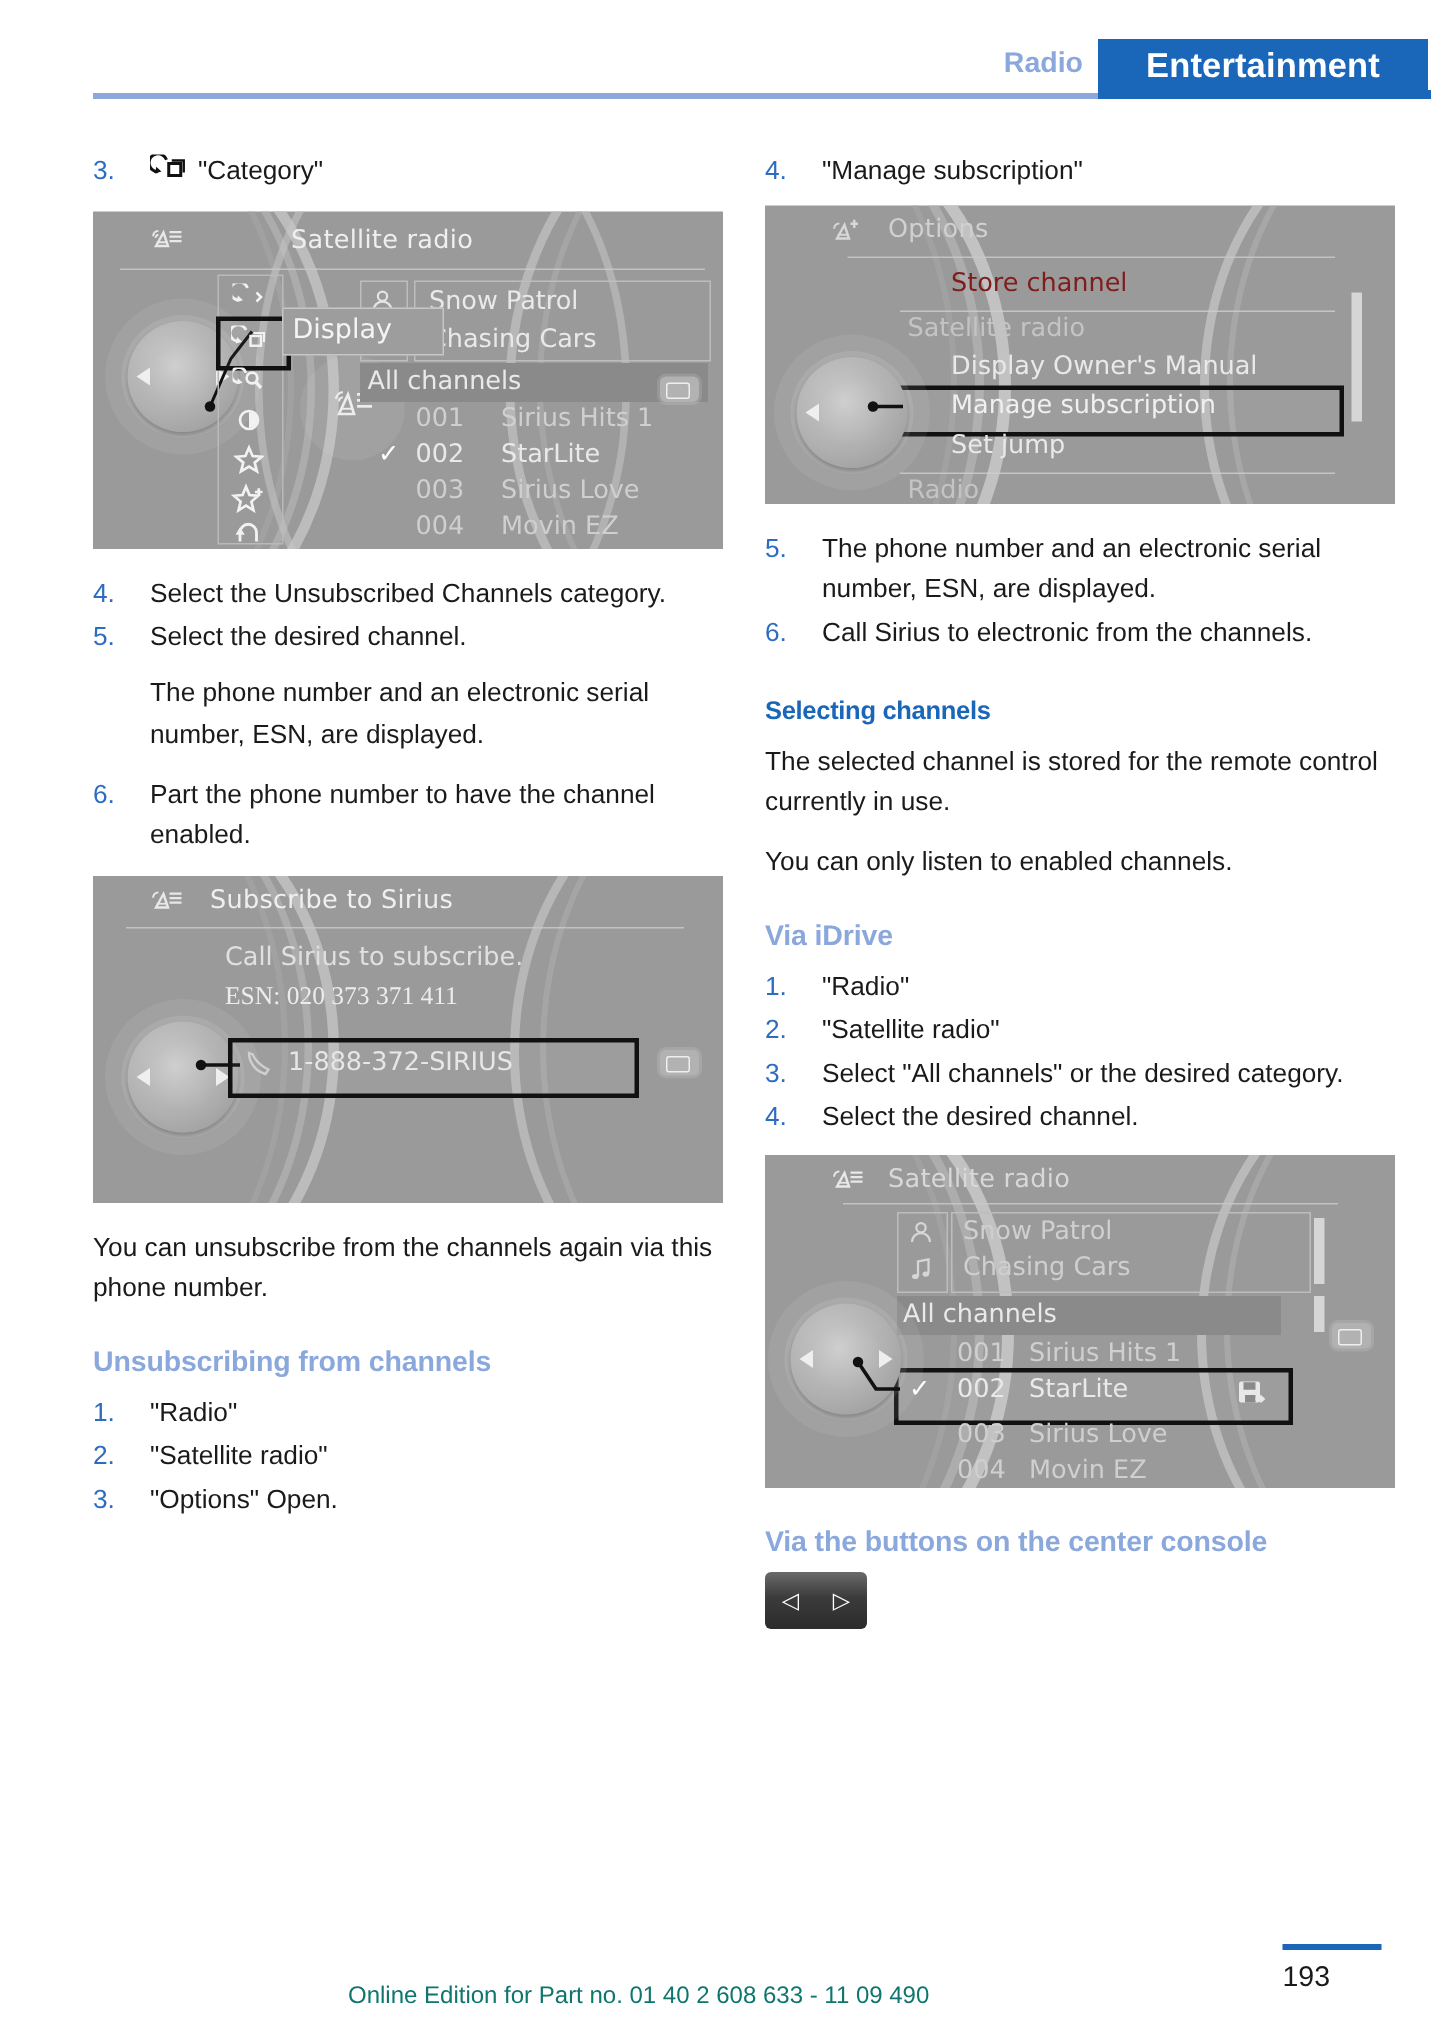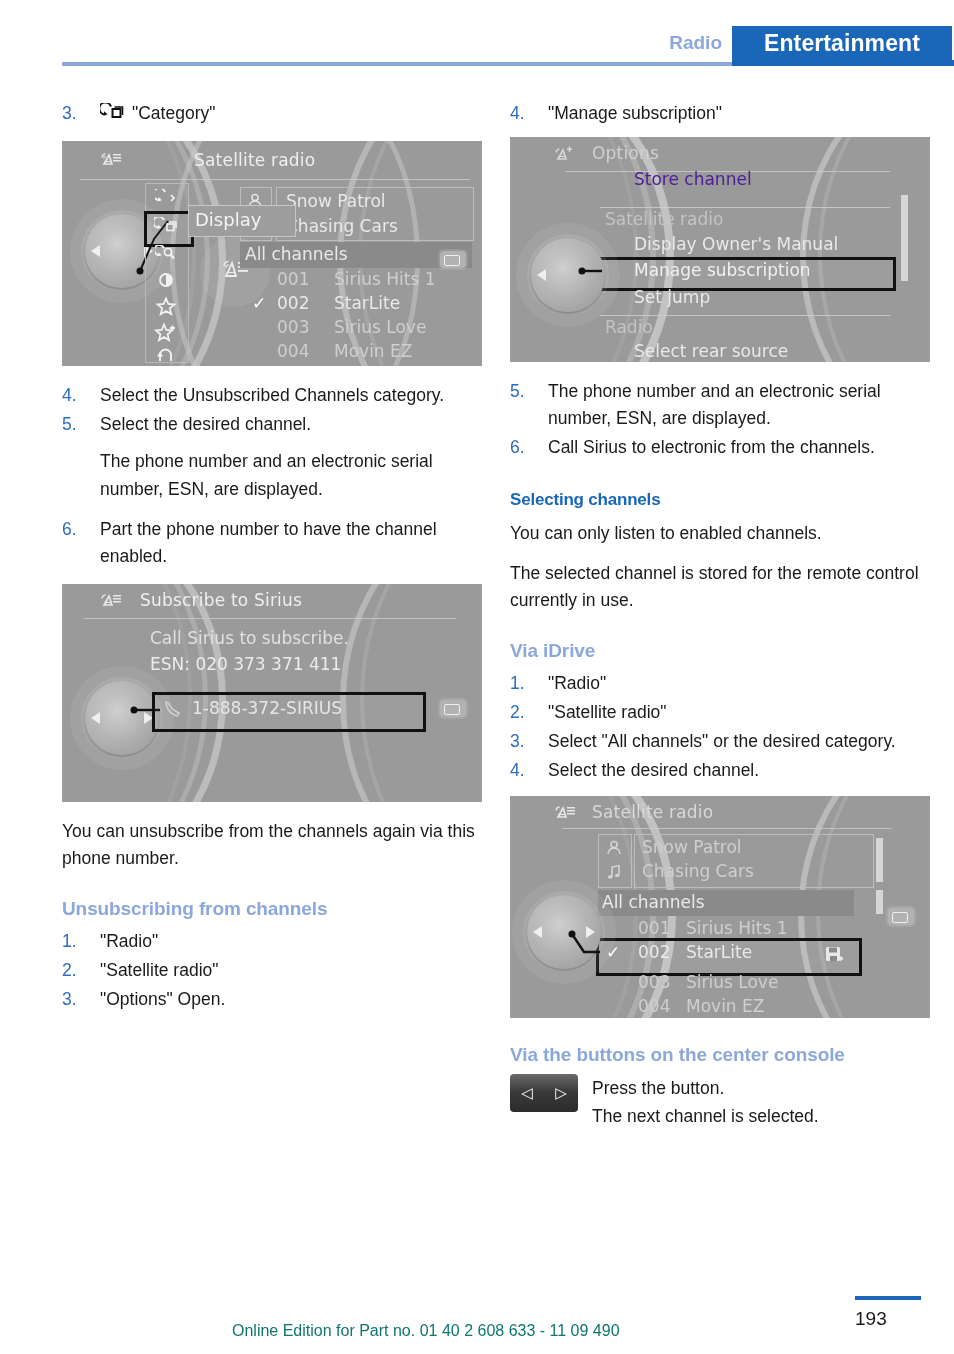--- a/index.html
+++ b/index.html
@@ -299,21 +299,21 @@
         <path d="M4 6.5 a4 4 0 0 1 3.6 -3.6" fill="none" stroke="#e8e8e8" stroke-width="1.3"></path>
         <rect x="15" y="3" width="8" height="1.5" fill="#e8e8e8"></rect>
         <rect x="15" y="6" width="8" height="1.5" fill="#e8e8e8"></rect>
         <rect x="15" y="9" width="8" height="1.5" fill="#e8e8e8"></rect>
       </svg>
     </div>
     <div class="shot-title" style="left:78px;top:6px;">Subscribe to Sirius</div>
     <div class="shot-titlerule" style="left:22px;top:34px;width:372px;"></div>
 
     <div class="row" style="left:88px;top:44px;color:#e0e0e0;">Call Sirius to subscribe.</div>
-    <div class="row" style="left:88px;top:70px;color:#ececec;">ESN: 020 373 371 411</div>
+    <div class="row" style="left:88px;top:70px;color:#ececec;font-family:Liberation Serif, serif;">ESN: 020 373 371 411</div>
 
     <div class="knob-halo" style="left:8px;top:82px;"></div>
     <div class="knob-out" style="left:23px;top:97px;">
       <div class="knob-in"></div>
       <div class="knob-arrow l"></div>
       <div class="knob-arrow r"></div>
     </div>
     <svg class="leader" style="left:68px;top:110px;" width="40" height="30">
       <path d="M4 16 L30 16" fill="none" stroke="#111" stroke-width="2.4"></path>
       <circle cx="4" cy="16" r="3.5" fill="#111"></circle>
@@ -349,39 +349,39 @@
   </div>
 </div>
 
 <div class="col col-right">
 
   <div class="step">
     <span class="num">4.</span>
     <span class="body">"Manage subscription"</span>
   </div>
 
-  <div class="shot" style="height:225px;">
+  <div class="shot" style="height:199px;">
     <div class="arc" style="left:-152px;top:-70px;width:300px;height:365px;border-width:8px;border-color:#c9c9c9;border-radius:50%;opacity:.85;"></div>
     <div class="arc" style="left:-166px;top:-82px;width:300px;height:390px;border-width:6px;border-color:#b5b5b5;border-radius:50%;opacity:.7;"></div>
     <div class="arc" style="left:-180px;top:-94px;width:300px;height:414px;border-width:4px;border-color:#a6a6a6;border-radius:50%;opacity:.6;"></div>
     <div class="arc" style="left:290px;top:-70px;width:300px;height:368px;border-width:6px;border-color:#c4c4c4;border-radius:50%;opacity:.75;"></div>
     <div class="arc" style="left:308px;top:-84px;width:300px;height:394px;border-width:4px;border-color:#b0b0b0;border-radius:50%;opacity:.6;"></div>
 
     <div class="sat-ico" style="left:42px;top:8px;">
       <svg width="24" height="20" viewBox="0 0 24 20">
         <path d="M6 14 L11 5 L14 14 Z" fill="none" stroke="#d8d8d8" stroke-width="1.6"></path>
         <path d="M6.5 11.5 L13 11.5" stroke="#d8d8d8" stroke-width="1.2"></path>
         <path d="M4 7.5 a4 4 0 0 1 3.6 -3.6" fill="none" stroke="#d8d8d8" stroke-width="1.3"></path>
         <path d="M17.5 1.5 L17.5 7 M15 4.2 L20 4.2" stroke="#d8d8d8" stroke-width="1.6"></path>
       </svg>
     </div>
     <div class="shot-title" style="left:82px;top:6px;color:#d0d0d0;">Options</div>
     <div class="shot-titlerule" style="left:55px;top:34px;width:325px;"></div>
 
-    <div class="row" style="left:124px;top:32px;color:#4c1d95;">Store channel</div>
+    <div class="row" style="left:124px;top:42px;color:#7f1d1d;">Store channel</div>
     <div class="hairline" style="left:90px;top:70px;width:290px;"></div>
     <div class="row" style="left:95px;top:72px;color:#c4c4c4;">Satellite radio</div>
     <div class="row" style="left:124px;top:97px;color:#e9e9e9;">Display Owner's Manual</div>
 
     <div class="box-outline" style="left:88px;top:120px;width:292px;height:28px;"></div>
     <div class="row" style="left:124px;top:123px;color:#f0f0f0;">Manage subscription</div>
 
     <div class="row" style="left:124px;top:150px;color:#e9e9e9;">Set jump</div>
     <div class="hairline" style="left:90px;top:178px;width:290px;"></div>
     <div class="row" style="left:95px;top:180px;color:#c4c4c4;">Radio</div>
@@ -405,22 +405,22 @@
       <span class="num">5.</span>
       <span class="body">The phone number and an electronic serial number, ESN, are displayed.</span>
     </div>
     <div class="step">
       <span class="num">6.</span>
       <span class="body">Call Sirius to electronic from the channels.</span>
     </div>
   </div>
 
   <h2 class="sec">Selecting channels</h2>
+  <p class="para">The selected channel is stored for the remote control currently in use.</p>
   <p class="para">You can only listen to enabled channels.</p>
-  <p class="para">The selected channel is stored for the remote control currently in use.</p>
 
   <h3 class="sub">Via iDrive</h3>
   <div class="steplist">
     <div class="step">
       <span class="num">1.</span>
       <span class="body">"Radio"</span>
     </div>
     <div class="step">
       <span class="num">2.</span>
       <span class="body">"Satellite radio"</span>
@@ -512,22 +512,18 @@
 
     <div class="side-btn" style="right:16px;top:112px;"></div>
   </div>
 
   <h3 class="sub">Via the buttons on the center console</h3>
   <div class="cc-row">
     <div class="cc-btn">
       <span>◁</span>
       <span>▷</span>
     </div>
-    <div>
-      <div class="cc-text">Press the button.</div>
-      <div class="cc-text">The next channel is selected.</div>
-    </div>
   </div>
 </div>
 
 <div class="footer-rule"></div>
 <div class="footer-page">193</div>
 <div class="footer-edition">Online Edition for Part no. 01 40 2 608 633 - 11 09 490</div>
 
 </body></html>

